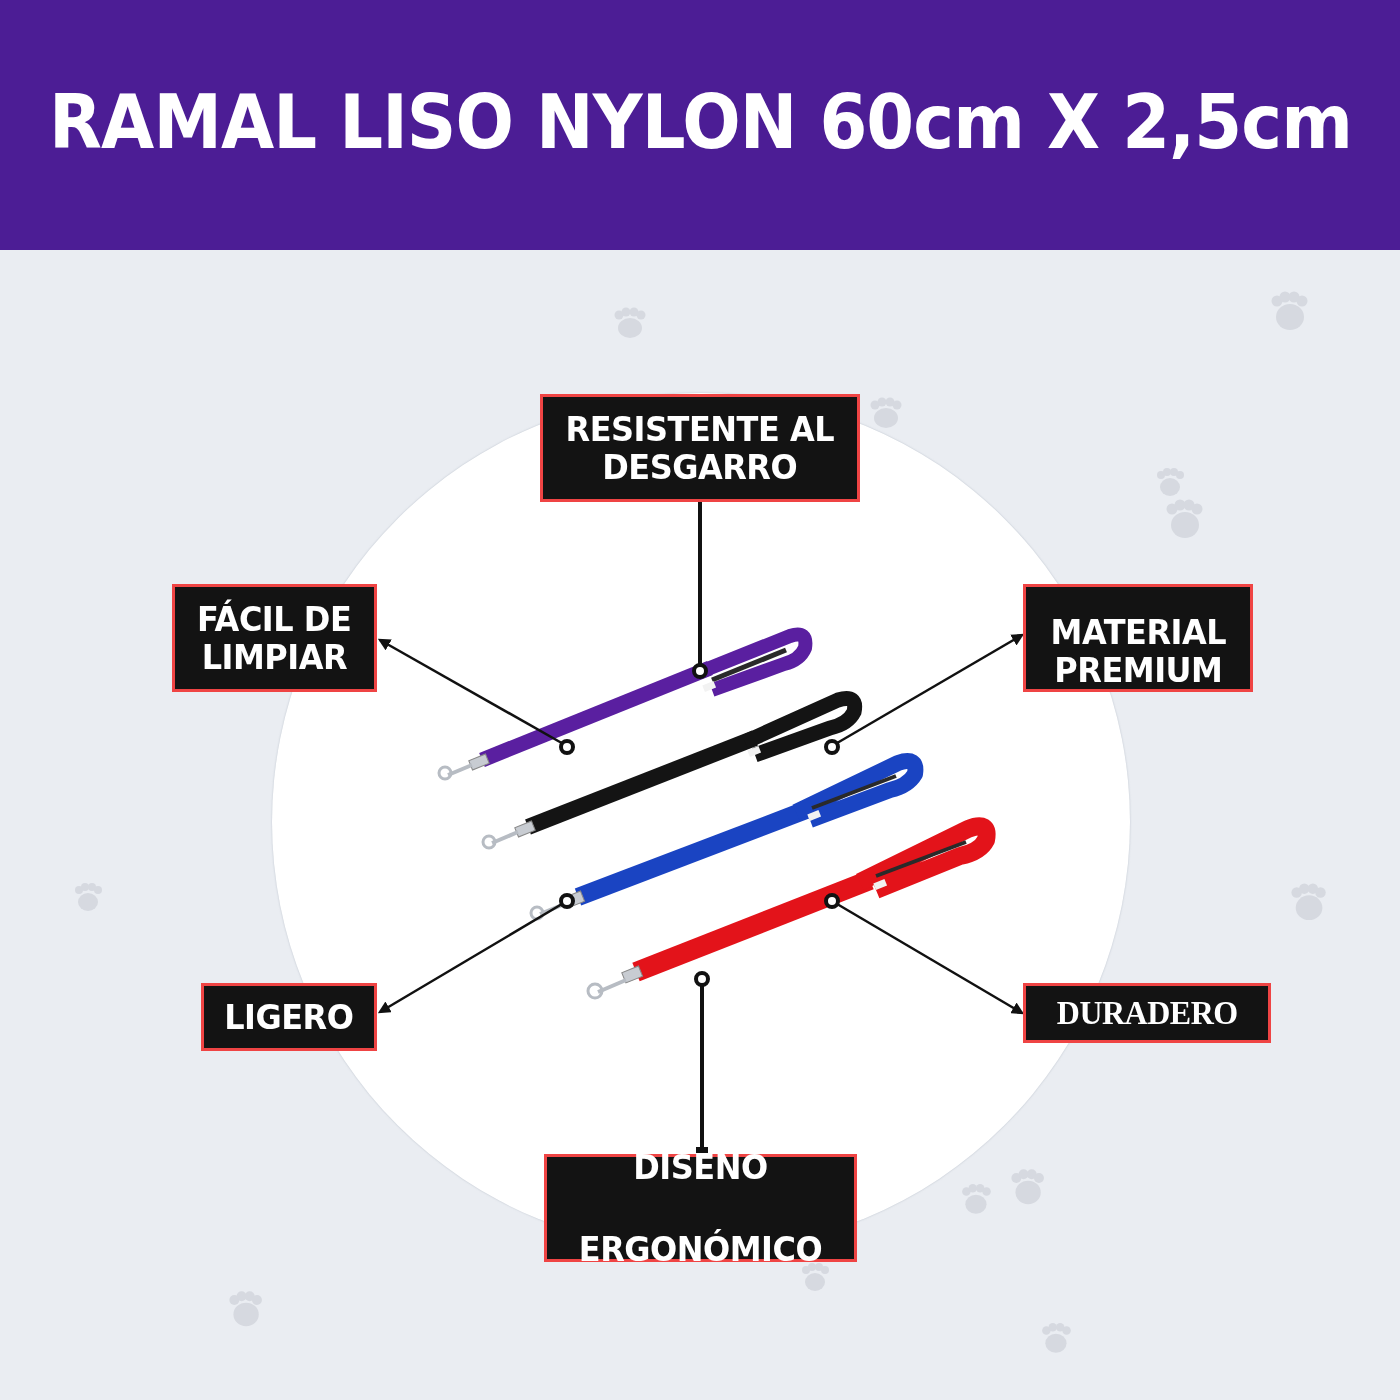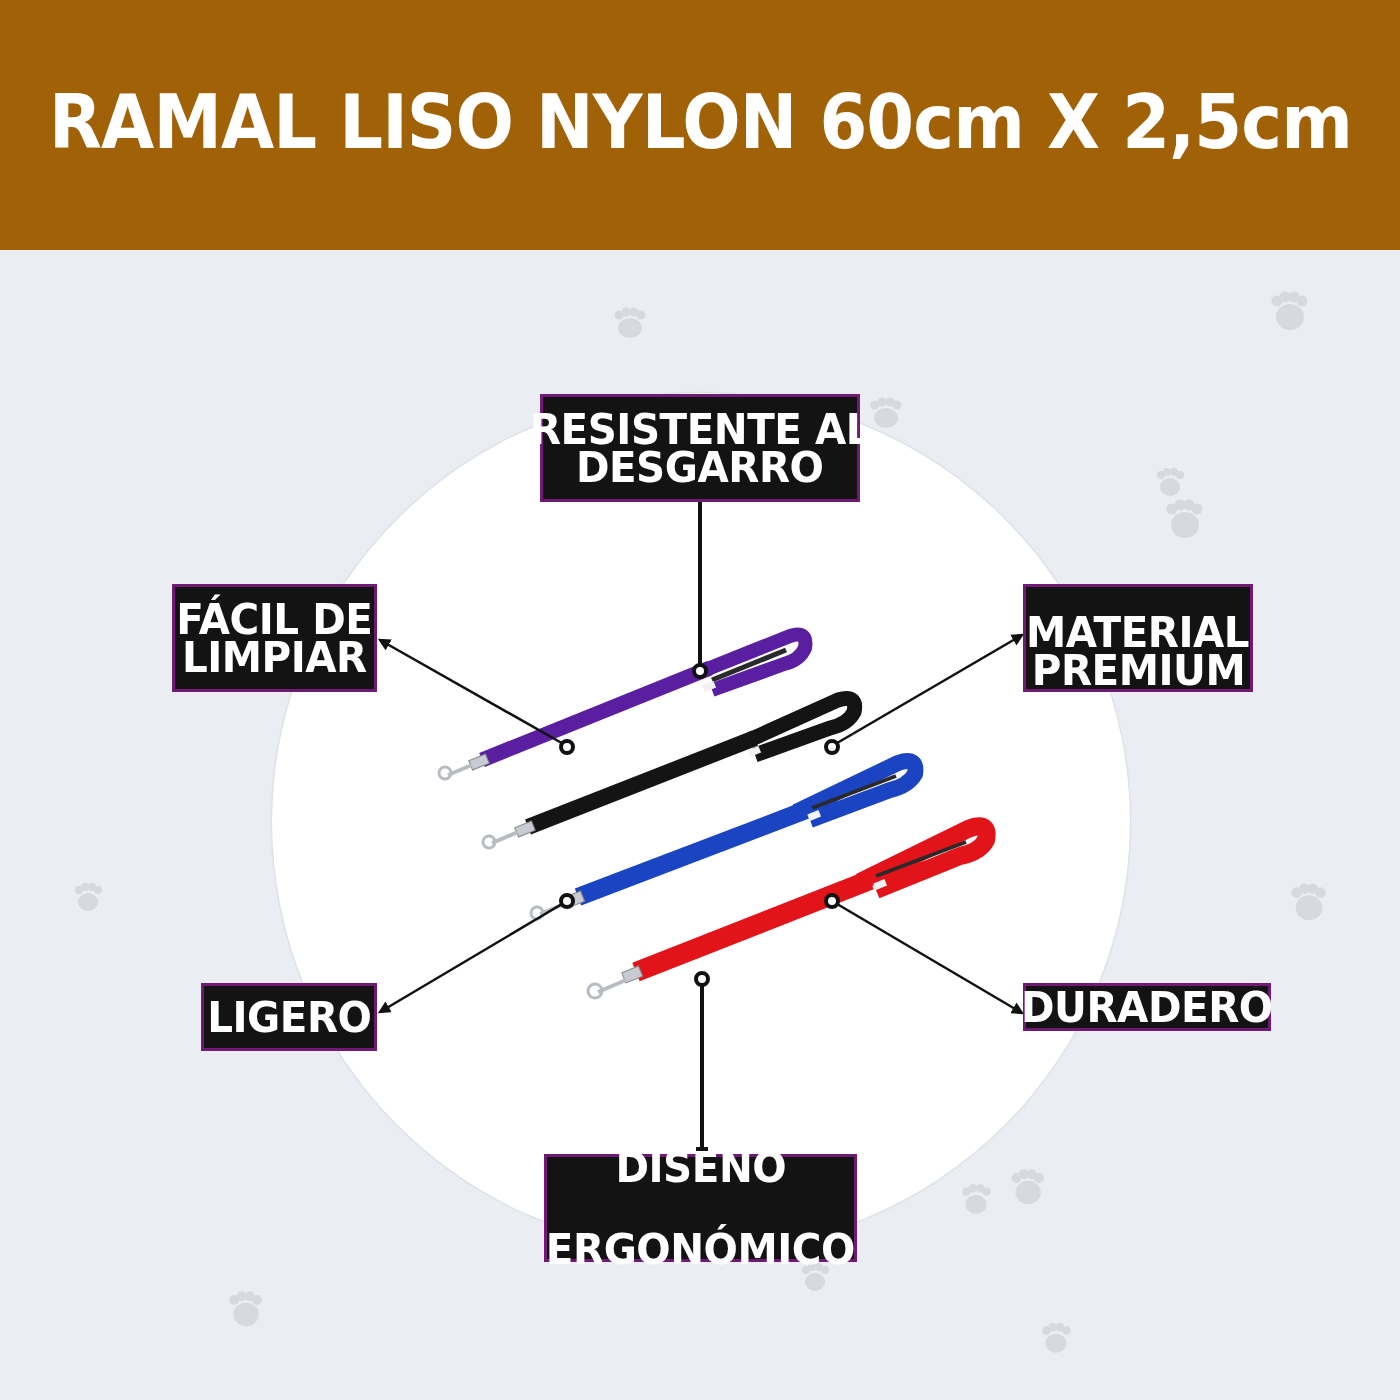--- a/index.html
+++ b/index.html
@@ -1,22 +1,22 @@
 <!DOCTYPE html>
 <html><head>
 <meta charset="utf-8">
 <style>
   html, body { margin: 0; padding: 0; }
   body { width: 1400px; height: 1400px; position: relative; overflow: hidden; background: #eaedf2; font-family: "DejaVu Sans", sans-serif; }
-  .header { position: absolute; left: 0; top: 0; width: 1400px; height: 250px; background: #a16207; display: flex; align-items: center; }
+  .header { position: absolute; left: 0; top: 0; width: 1400px; height: 250px; background: #4c1d95; display: flex; align-items: center; }
   .header-title { color: #fff; font-family: "DejaVu Sans", sans-serif; font-weight: bold; font-size: 74px; letter-spacing: -1px; transform: scaleX(0.93); white-space: nowrap; margin-top: -6px; }
   .stage { position: absolute; left: 0; top: 250px; width: 1400px; height: 1150px; background: #eaedf2; }
   .circle { position: absolute; left: 272px; top: 393px; width: 858px; height: 858px; border-radius: 50%; background: #ffffff; box-shadow: 0 0 2px rgba(150,160,175,0.6); }
   .paw { position: absolute; }
-  .label { position: absolute; background: #131313; border: 3px solid #701a75; box-sizing: border-box; color: #fff; font-weight: bold; font-family: "DejaVu Sans", sans-serif; font-size: 43px; line-height: 38px; text-align: center; display: flex; flex-direction: column; align-items: center; justify-content: center; letter-spacing: -0.5px; }
+  .label { position: absolute; background: #131313; border: 3px solid #ef4444; box-sizing: border-box; color: #fff; font-weight: bold; font-family: "DejaVu Sans", sans-serif; font-size: 34px; line-height: 38px; text-align: center; display: flex; flex-direction: column; align-items: center; justify-content: center; letter-spacing: -0.5px; }
   .label span { display: block; transform: scaleX(0.94); white-space: nowrap; }
   svg.overlay { position: absolute; left: 0; top: 0; }
 </style>
 </head>
 <body>
 
 <div class="header">
   <div class="header-title">RAMAL LISO NYLON 60cm X 2,5cm</div>
 </div>
 
@@ -210,20 +210,20 @@
 
 <div class="label" style="left:1023px;top:584px;width:230px;height:108px;justify-content:flex-end;">
   <span>MATERIAL</span>
   <span>PREMIUM</span>
 </div>
 
 <div class="label" style="left:201px;top:983px;width:176px;height:68px;">
   <span>LIGERO</span>
 </div>
 
-<div class="label" style="left:1023px;top:983px;width:248px;height:48px;">
+<div class="label" style="left:1023px;top:983px;width:248px;height:60px;font-family:Liberation Serif, serif;">
   <span>DURADERO</span>
 </div>
 
 <div class="label" style="left:544px;top:1154px;width:313px;height:108px;gap:44px;">
   <span>DISEÑO</span>
   <span>ERGONÓMICO</span>
 </div>
 
 </body></html>

